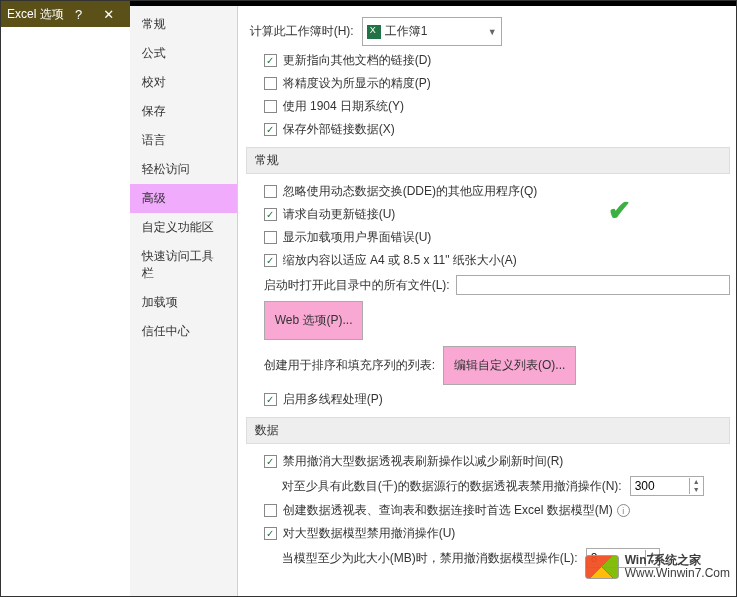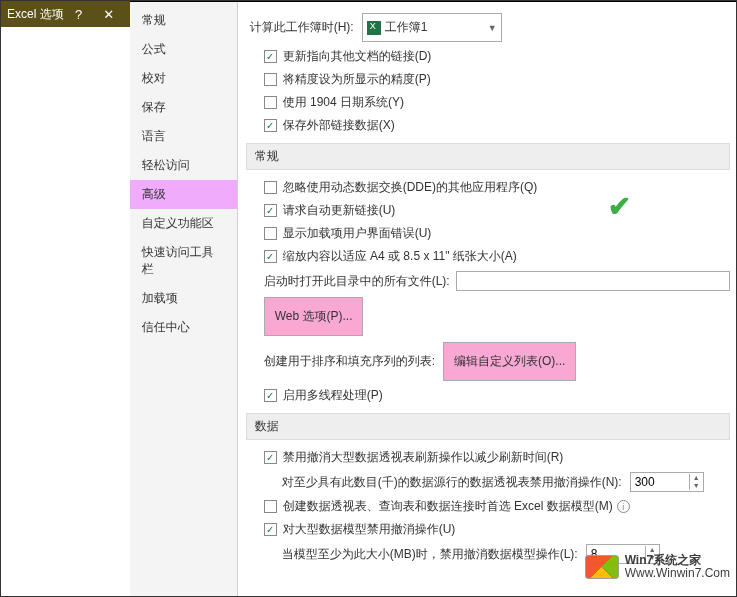--- a/index.html
+++ b/index.html
@@ -1,21 +1,21 @@
 <!DOCTYPE html>
 <html><head>
 <meta charset="utf-8">
 <style>
 * { box-sizing: border-box; margin: 0; padding: 0; }
 body { font-family: "Microsoft YaHei", Arial, sans-serif; font-size: 12px; background: #fff; }
 .window { width: 737px; height: 597px; border: 1px solid #333; display: flex; position: relative; }
 .titlebar { height: 26px; background: #5a5018; color: #fff; display: flex; align-items: center; padding: 0 6px; font-size: 12px; }
 .titlebar .spacer { flex: 1; }
 .titlebar .btn { width: 30px; text-align: center; cursor: pointer; font-size: 13px; }
-.body { flex: 1; display: flex; overflow: hidden; border-top: 1px solid #000000; }
+.body { flex: 1; display: flex; overflow: hidden; border-top: 5px solid #000000; }
 .sidebar { width: 108px; background: #f4f4f4; border-right: 1px solid #d0d0d0; padding-top: 4px; }
 .sidebar div { padding: 6px 12px; cursor: pointer; color: #333; }
 .sidebar div.sel { background: #f0abfc; }
 .main { flex: 1; position: relative; overflow-y: scroll; padding: 8px 6px 8px 8px; }
 .section-head { background: #eee; border: 1px solid #ddd; padding: 4px 8px; margin: 6px 0; font-size: 12px; color: #333; }
 .row { display: flex; align-items: center; padding: 3px 0 3px 18px; color: #333; }
 .row.indent { padding-left: 36px; }
 .chk { width: 13px; height: 13px; border: 1px solid #888; margin-right: 6px; display: inline-flex; align-items: center; justify-content: center; font-size: 10px; color: #217346; background: #fff; }
 .chk.on::before { content: "✓"; }
 .selectbox { border: 1px solid #aaa; padding: 3px 4px; background: #fff; display: inline-flex; align-items: center; height: 29px; min-width: 140px; }

